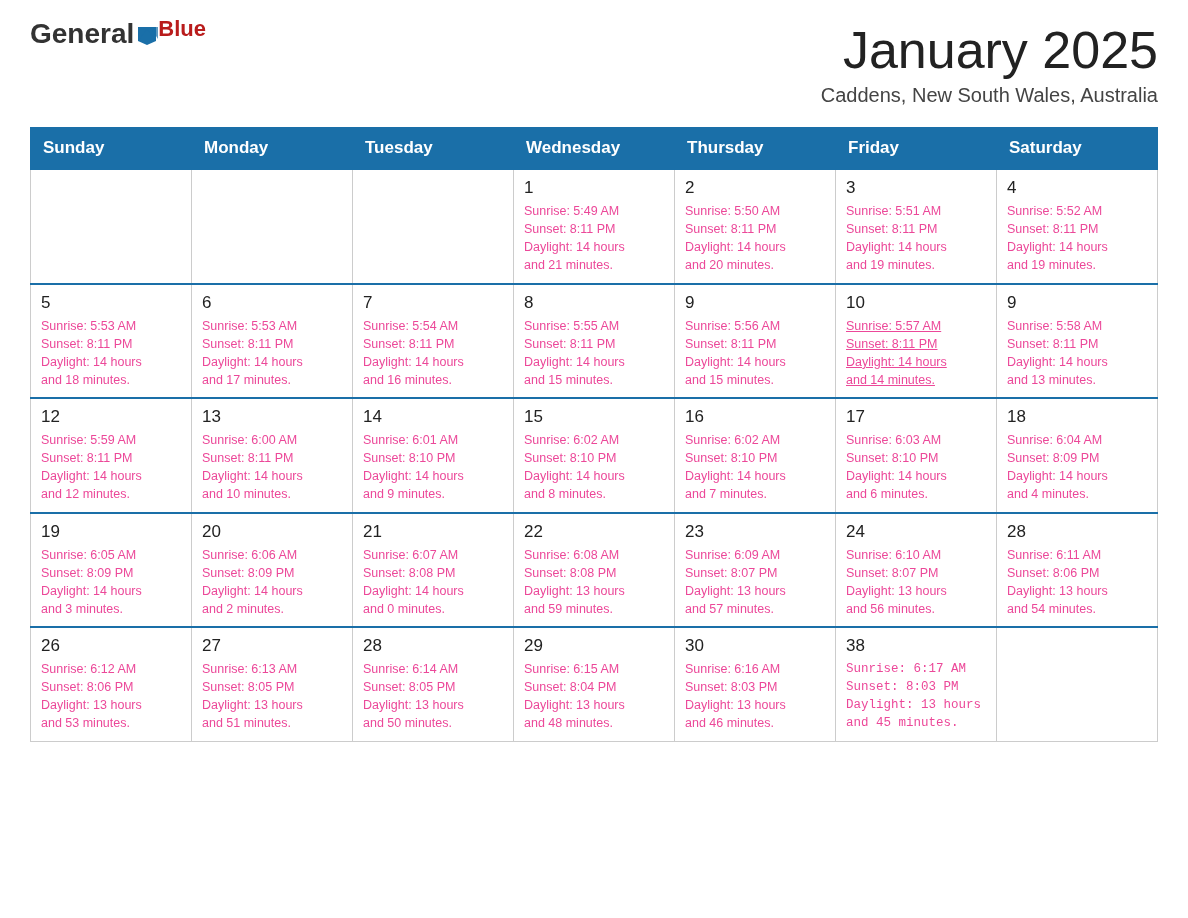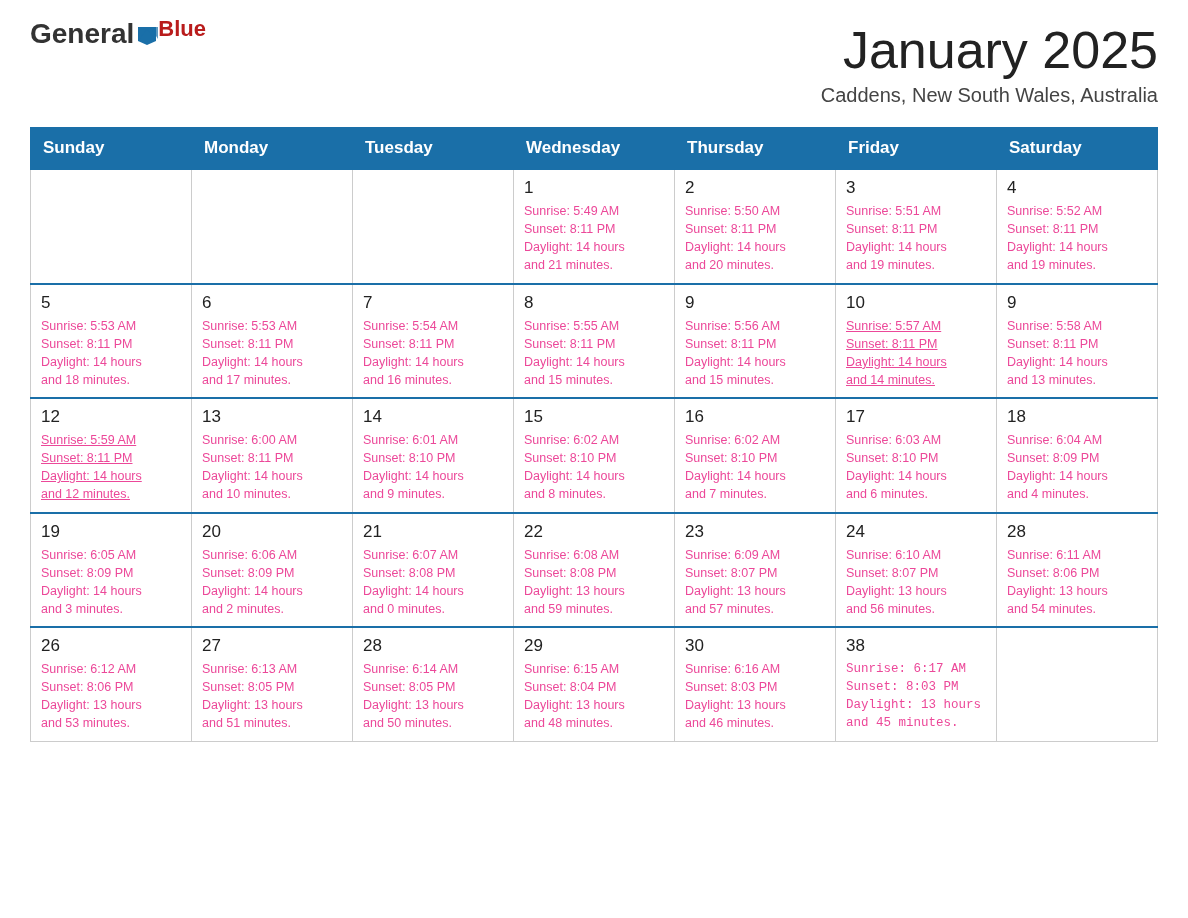--- a/index.html
+++ b/index.html
@@ -202,21 +202,21 @@
           <div class="day-number">9</div>
           <div class="day-info" style="white-space: pre-line;">Sunrise: 5:58 AM
 Sunset: 8:11 PM
 Daylight: 14 hours
 and 13 minutes.</div>
         </td>
       </tr>
       <tr class="week-row">
         <td>
           <div class="day-number">12</div>
-          <div class="day-info" style="white-space: pre-line; text-decoration: underline;">Sunrise: 5:59 AM
+          <div class="day-info" style="white-space: pre-line;">Sunrise: 5:59 AM
 Sunset: 8:11 PM
 Daylight: 14 hours
 and 12 minutes.</div>
         </td>
         <td>
           <div class="day-number">13</div>
           <div class="day-info" style="white-space: pre-line;">Sunrise: 6:00 AM
 Sunset: 8:11 PM
 Daylight: 14 hours
 and 10 minutes.</div>

